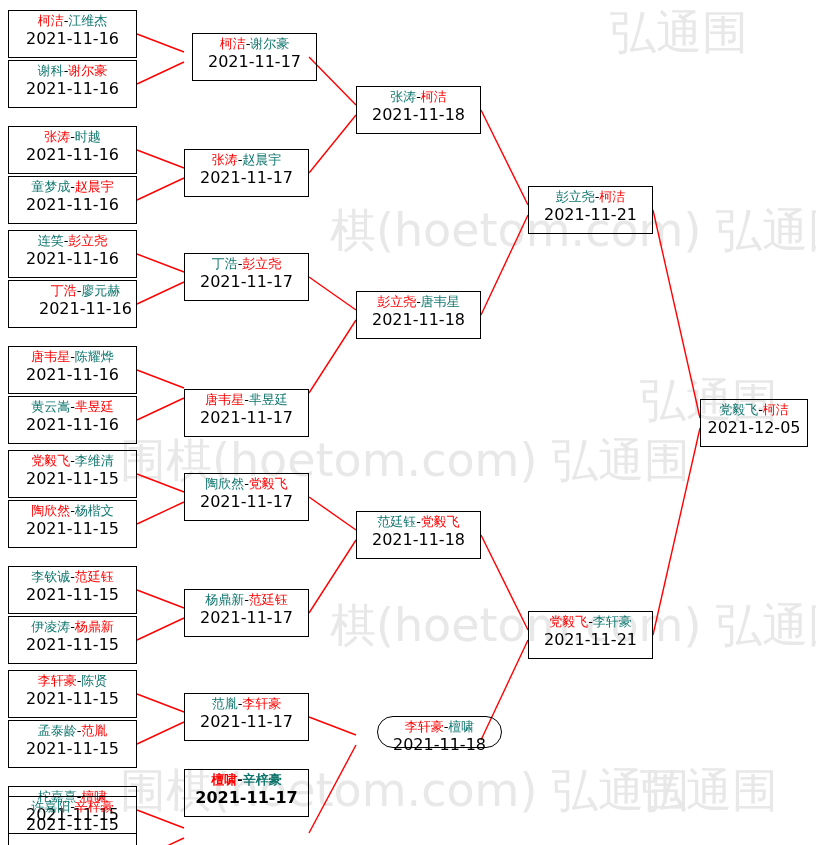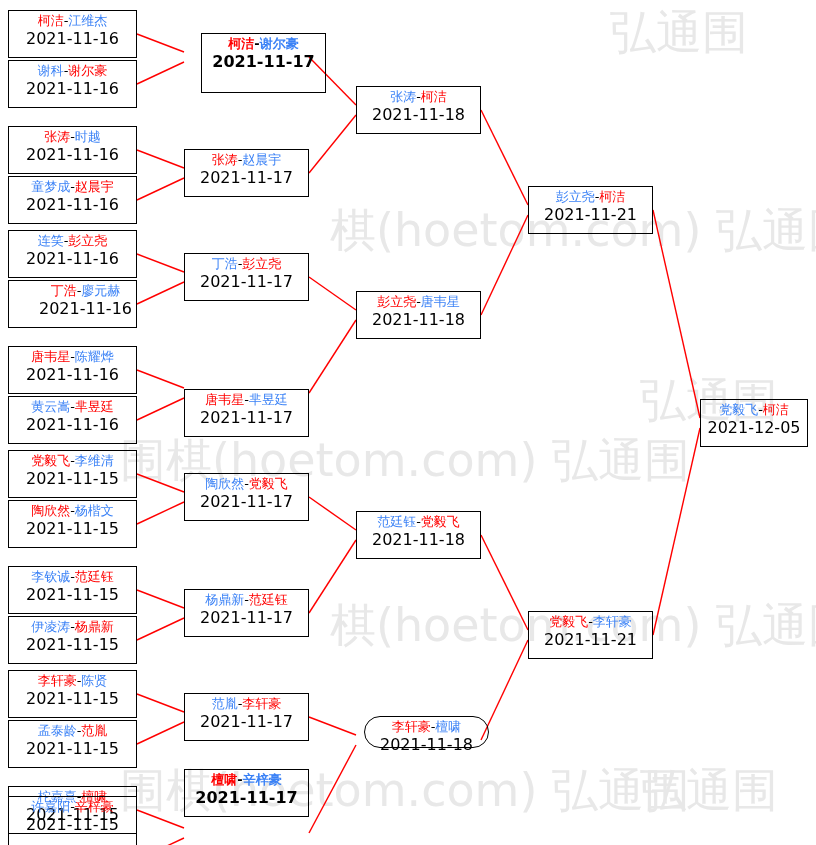--- a/index.html
+++ b/index.html
@@ -36,21 +36,21 @@
     text-align:center;
     line-height:1.25;
   }
   .match .players{
     font-size:13px;
     color:#000;
     white-space:nowrap;
     padding-top:2px;
   }
   .match .players .w{color:#ff0000;}
-  .match .players .l{color:#3b82f6;}
+  .match .players .l{color:#0f766e;}
   .match .date{
     font-size:16px;
     color:#000000;
     white-space:nowrap;
     padding-bottom:2px;
   }
 </style>
 </head>
 <body>
 
@@ -163,21 +163,21 @@
   </div>
   <div class="match" style="left:8px;top:786px;width:129px;height:48px;">
     <div class="players"><span class="l">柁嘉熹</span><span>-</span><span class="w">檀啸</span></div>
     <div class="date">2021-11-15</div>
   </div>
   <div class="match" style="left:8px;top:796px;width:129px;height:64px;">
     <div class="players"><span class="l">许嘉阳</span><span>-</span><span class="w">辛梓豪</span></div>
     <div class="date">2021-11-15</div>
   </div>
 
-  <div class="match" style="left:201px;top:33px;width:125px;height:60px;font-weight:bold;">
+  <div class="match" style="left:192px;top:33px;width:125px;height:48px;">
     <div class="players"><span class="w">柯洁</span><span>-</span><span class="l">谢尔豪</span></div>
     <div class="date">2021-11-17</div>
   </div>
   <div class="match" style="left:184px;top:149px;width:125px;height:48px;">
     <div class="players"><span class="w">张涛</span><span>-</span><span class="l">赵晨宇</span></div>
     <div class="date">2021-11-17</div>
   </div>
   <div class="match" style="left:184px;top:253px;width:125px;height:48px;">
     <div class="players"><span class="l">丁浩</span><span>-</span><span class="w">彭立尧</span></div>
     <div class="date">2021-11-17</div>
@@ -208,21 +208,21 @@
     <div class="date">2021-11-18</div>
   </div>
   <div class="match" style="left:356px;top:291px;width:125px;height:48px;">
     <div class="players"><span class="w">彭立尧</span><span>-</span><span class="l">唐韦星</span></div>
     <div class="date">2021-11-18</div>
   </div>
   <div class="match" style="left:356px;top:511px;width:125px;height:48px;">
     <div class="players"><span class="l">范廷钰</span><span>-</span><span class="w">党毅飞</span></div>
     <div class="date">2021-11-18</div>
   </div>
-  <div class="match" style="left:364px;top:716px;width:125px;height:32px;border-radius:19px;">
+  <div class="match" style="left:377px;top:716px;width:125px;height:32px;border-radius:19px;">
     <div class="players"><span class="w">李轩豪</span><span>-</span><span class="l">檀啸</span></div>
     <div class="date">2021-11-18</div>
   </div>
 
   <div class="match" style="left:528px;top:186px;width:125px;height:48px;">
     <div class="players"><span class="l">彭立尧</span><span>-</span><span class="w">柯洁</span></div>
     <div class="date">2021-11-21</div>
   </div>
   <div class="match" style="left:528px;top:611px;width:125px;height:48px;">
     <div class="players"><span class="w">党毅飞</span><span>-</span><span class="l">李轩豪</span></div>

